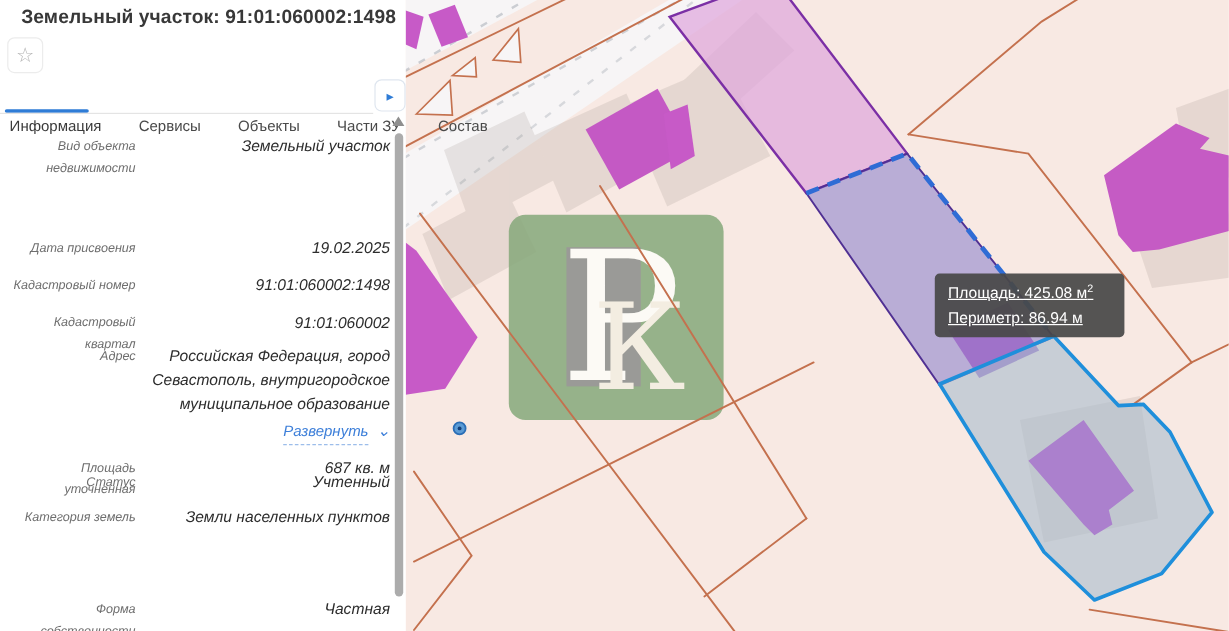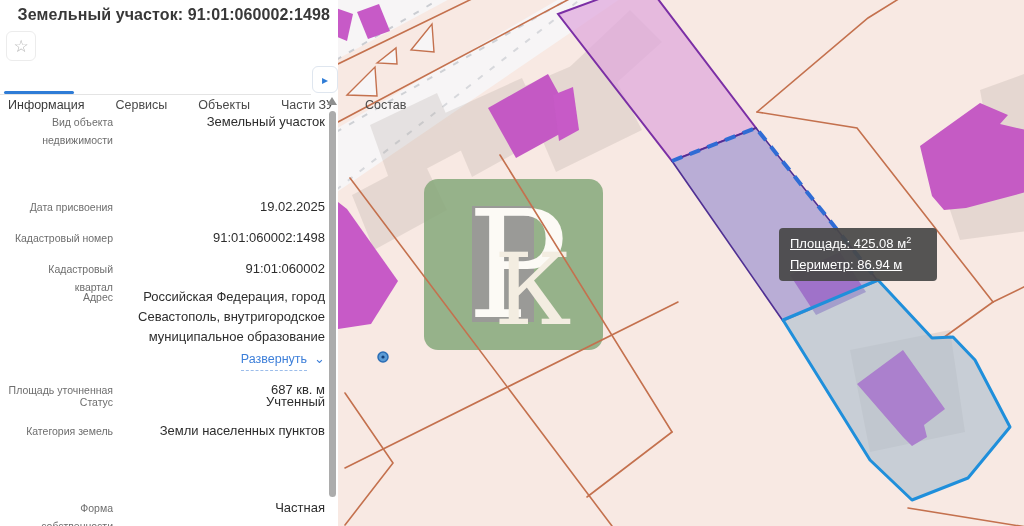--- a/index.html
+++ b/index.html
@@ -20,21 +20,21 @@
           gap:31px; align-items:center;margin-top:23px; }
   .tab { font-size:12.5px; color:#4a4a4a; white-space:nowrap; cursor:pointer; }
   .tab.active { color:#3a3a3a; }
   .tab-underline { position:absolute; left:4px; top:91px; width:70px; height:3px;
                    background:#2f7cd6; border-radius:2px; }
   .tabs-sep { position:absolute; left:0; top:94px; width:311px; height:1px; background:#e4e4e4; }
   .more-tabs-btn { position:absolute; left:312px; top:66px; width:26px; height:27px;
                    border:1px solid #dfe6ef; border-radius:6px; background:#fff;
                    display:flex; align-items:center; justify-content:center;
                    color:#2f7cd6; font-size:12px; cursor:pointer; }
-  .row { position:absolute; left:8px; width:322px; display:flex; }
+  .row { position:absolute; left:8px; width:322px; display:flex;font-style:italic; }
   .row .lbl { width:105px; font-size:10.5px; color:#6e6e6e; line-height:1.7; padding-top:2px; }
   .row .val { width:212px; font-size:13px; color:#2d2d2d; line-height:1.55; }
   .expand-link { display:inline-block; margin-top:3px; font-size:12.5px; color:#3d7fd9;
                  border-bottom:1px dashed #9cbdea; cursor:pointer;margin-left:44px; }
   .chev { color:#3d7fd9; font-size:13px; margin-left:7px; cursor:pointer; }
   .scroll-up { position:absolute; left:327px; top:97px; width:0; height:0;
                border-left:5px solid transparent; border-right:5px solid transparent;
                border-bottom:8px solid #8f8f8f; cursor:pointer; }
   .scroll-thumb { position:absolute; left:329px; top:111px; width:7px; height:386px;
                   background:#acacac; border-radius:4px; cursor:pointer; }

